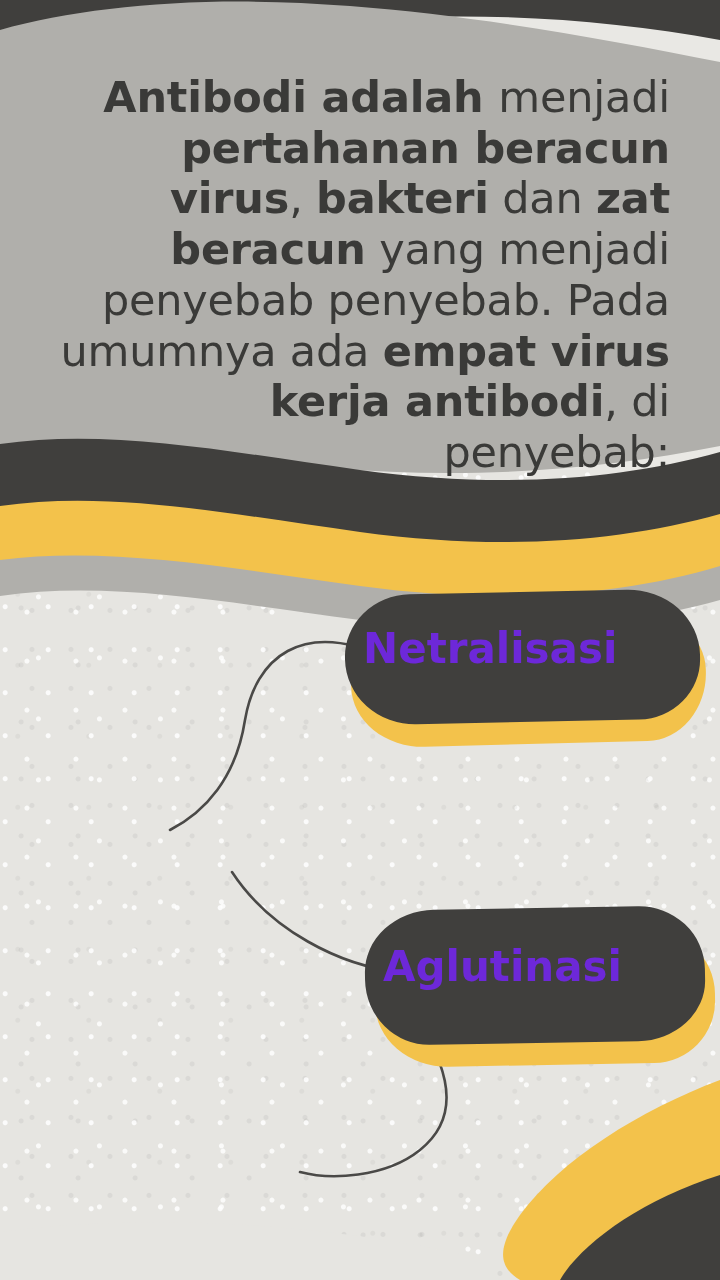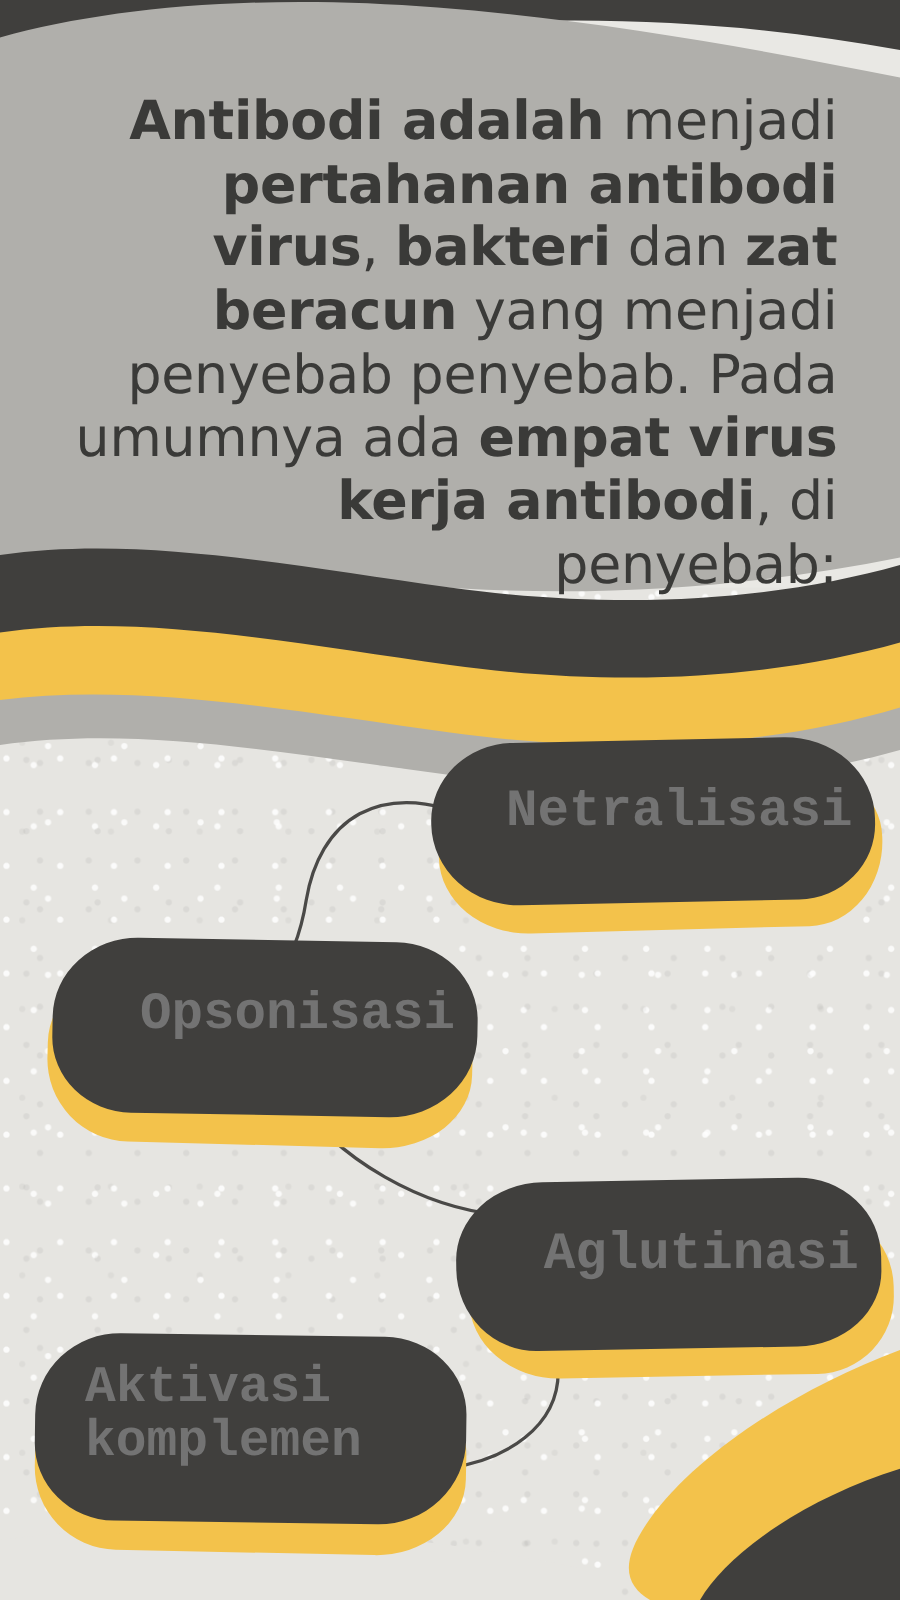--- a/index.html
+++ b/index.html
@@ -56,26 +56,25 @@
     letter-spacing: -0.2px;
     font-weight: 400;
   }
   .headline b { font-weight: 800; }
 
   
   .bubble {
     position: absolute;
     display: flex;
     align-items: center;
-    justify-content: flex-end;
-    color: #737373;
+    justify-content: flex-start;
+    color: #6d28d9;
     font-weight: 800;
     text-align: center;
     box-sizing: border-box;
-    font-family: Liberation Mono, monospace;
   }
   .bubble .shadow {
     position: absolute;
     left: 0; top: 0;
     width: 100%; height: 100%;
     background: #f3c24b;
     z-index: 0;
   }
   .bubble .body {
     position: absolute;
@@ -116,21 +115,20 @@
   }
   #bubble-opsonisasi .body {
     border-radius: 68px 66px 70px 64px / 64px 62px 66px 60px;
     transform: rotate(1deg);
   }
   #bubble-opsonisasi .label { padding-bottom: 22px; }
 
   #bubble-aglutinasi {
     left: 365px; top: 908px; width: 340px; height: 135px;
     font-size: 42px;
-    margin-top: 36px;
   }
   #bubble-aglutinasi .shadow {
     transform: translate(10px, 22px) rotate(-1deg);
     border-radius: 66px 70px 62px 72px / 60px 66px 62px 64px;
   }
   #bubble-aglutinasi .body {
     border-radius: 70px 66px 68px 64px / 62px 64px 60px 66px;
     transform: rotate(-1deg);
   }
   #bubble-aglutinasi .label { padding-bottom: 16px; }
@@ -187,41 +185,30 @@
     <path d="M0,1232 C150,1212 330,1224 470,1256 L470,1280 L0,1280 Z" fill="#e6e5e1"></path>
   </svg>
 
   <svg class="connector" viewBox="0 0 720 1280">
     <path d="M392,660 C300,616 255,660 245,720 C236,778 205,812 170,830" fill="none" stroke="#4a4947" stroke-width="2.6" stroke-linecap="round"></path>
     <path d="M232,872 C270,930 340,966 400,972" fill="none" stroke="#4a4947" stroke-width="2.6" stroke-linecap="round"></path>
     <path d="M408,1000 C440,1055 470,1110 420,1150 C385,1178 330,1180 300,1172" fill="none" stroke="#4a4947" stroke-width="2.6" stroke-linecap="round"></path>
   </svg>
 
   <div class="headline">
-    <span><b>Antibodi adalah </b><span>menjadi </span><b>pertahanan antibodi virus</b><span>, </span><b>bakteri</b><span> dan </span><b>zat beracun</b><span> yang menjadi penyebab penyebab. Pada umumnya ada </span><b>empat virus kerja antibodi</b><span>, di penyebab:</span></span>
+    <span><b>Antibodi adalah </b><span>menjadi </span><b>pertahanan beracun virus</b><span>, </span><b>bakteri</b><span> dan </span><b>zat beracun</b><span> yang menjadi penyebab penyebab. Pada umumnya ada </span><b>empat virus kerja antibodi</b><span>, di penyebab:</span></span>
   </div>
 
   <div class="bubble" id="bubble-netralisasi">
     <span class="shadow"></span>
     <span class="body"></span>
     <span class="label">Netralisasi</span>
   </div>
 
-  <div class="bubble" id="bubble-opsonisasi">
-    <span class="shadow"></span>
-    <span class="body"></span>
-    <span class="label">Opsonisasi</span>
-  </div>
 
   <div class="bubble" id="bubble-aglutinasi">
     <span class="shadow"></span>
     <span class="body"></span>
     <span class="label">Aglutinasi</span>
   </div>
 
-  <div class="bubble" id="bubble-aktivasi">
-    <span class="shadow"></span>
-    <span class="body"></span>
-    <span class="label" style="white-space: pre-line;">Aktivasi
-komplemen</span>
-  </div>
 
 </div>
 
 </body></html>

